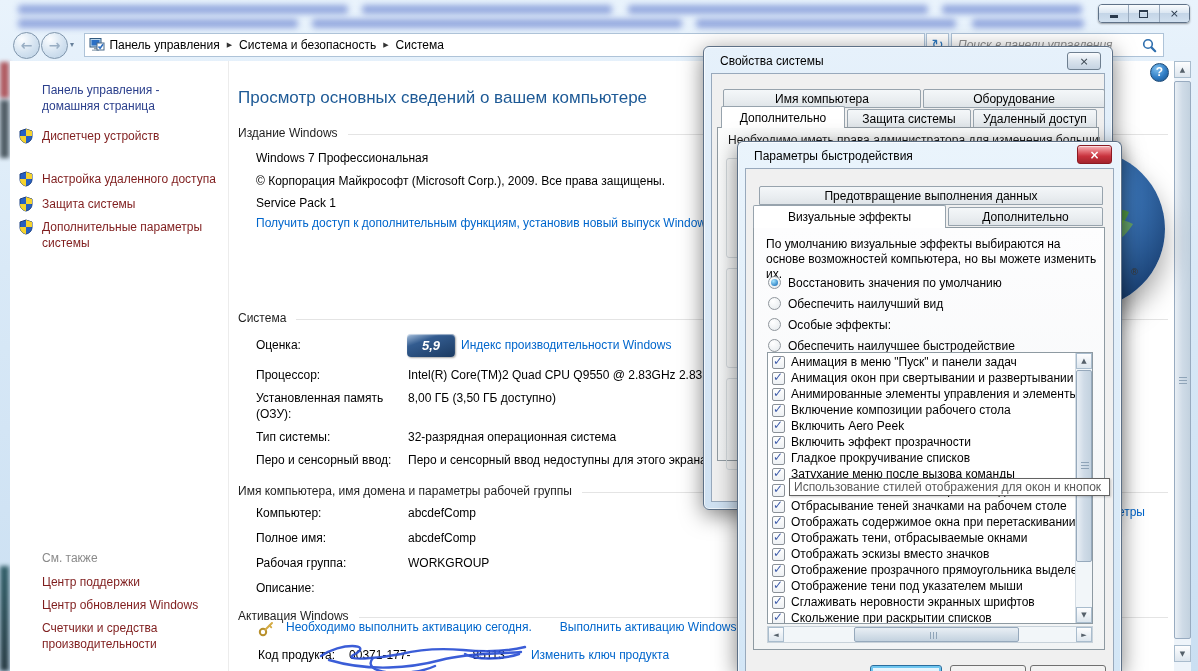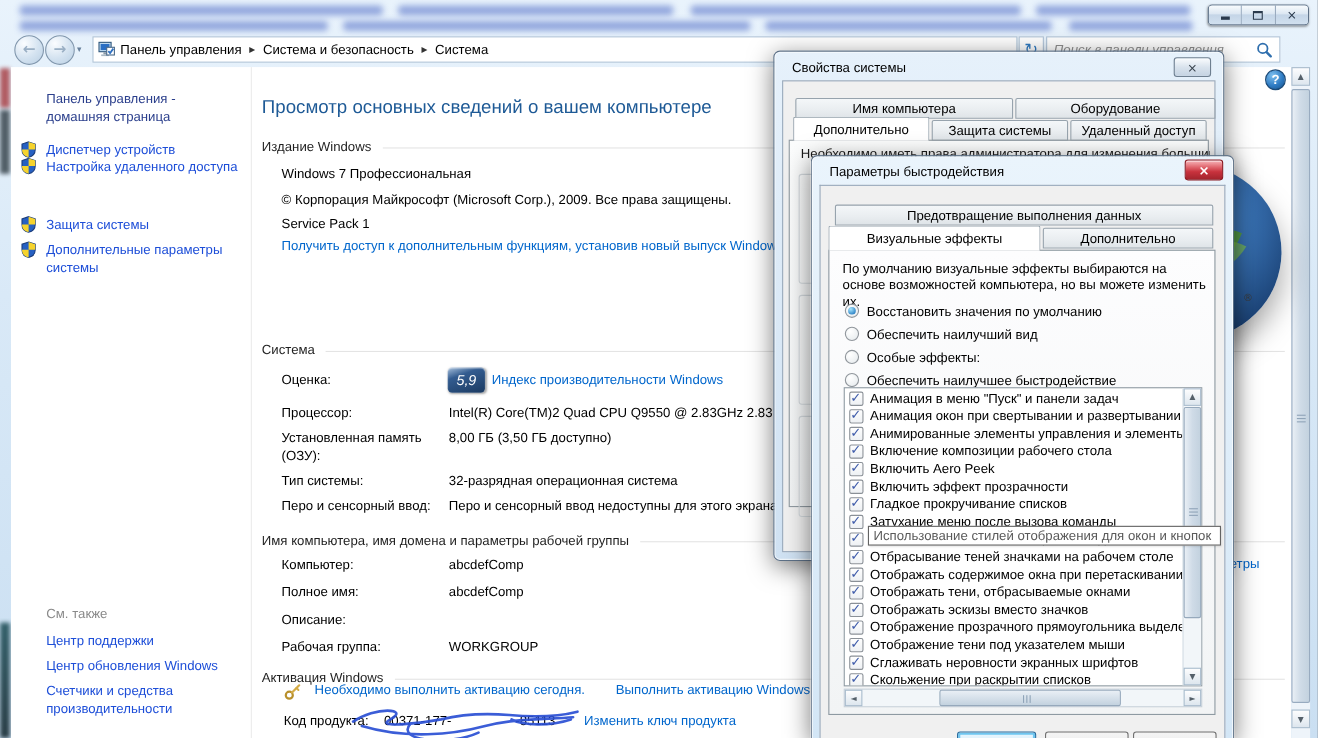--- a/index.html
+++ b/index.html
@@ -45,41 +45,41 @@
     color:#2e79c0;font-size:15px;line-height:22px;text-align:center;cursor:pointer}
   #searchbox{left:951px;top:33px;width:213px;height:24px;background:#fff;border:1px solid #aec3d8;
     display:flex;align-items:center;padding:0 6px}
   #search-input{flex:1;border:none;outline:none;font-size:12px;min-width:0;background:transparent;
     font-family:"Liberation Sans",sans-serif}
   #search-input::placeholder{font-style:italic;color:#8e8e8e;opacity:1}
 
   
   #content{position:absolute;left:10px;top:61px;width:1164px;height:610px;background:#fff}
   #sidebar{position:absolute;left:0;top:0;width:219px;height:100%;border-right:1px solid #ececec}
-  .side-item{position:absolute;left:32px;width:178px;line-height:16px;color:#1d4ed8;cursor:pointer}
+  .side-item{position:absolute;left:32px;width:178px;line-height:16px;color:#7f1d1d;cursor:pointer}
   .side-item .sh{position:absolute;left:-24px;top:0}
   #side-home{top:21px;color:#2b3f8c;cursor:default}
-  #side-t0{top:67px} #side-t1{top:82px} #side-t2{top:135px} #side-t3{top:158px}
+  #side-t0{top:67px} #side-t1{top:110px} #side-t2{top:135px} #side-t3{top:158px}
   #see-also{position:absolute;left:32px;top:490px;color:#8a8a8a}
   #side-s0{top:513px} #side-s1{top:536px} #side-s2{top:559px}
 
   #heading{position:absolute;left:228px;top:27px;font-size:17px;color:#1e5a96}
   .sec{position:absolute;left:228px;width:930px;height:16px;display:flex;align-items:center}
   .sec .ttl{white-space:nowrap;padding-right:10px;color:#1f1f1f}
   .sec .line{flex:1;height:1px;background:#e4e4e4;margin-top:2px}
   #sec-edition{top:64px} #sec-system{top:249px} #sec-computer{top:422px} #sec-activation{top:547px}
 
   #edition{position:absolute;left:246px;top:89px;line-height:16px;width:700px}
   #edition .p1{margin-bottom:7px} #edition .p2{margin-bottom:6px} #edition .p3{margin-bottom:4px}
   .link{color:#0066cc;cursor:pointer}
 
   #score-row{position:absolute;left:246px;top:271px;height:26px;display:flex;align-items:center;width:700px}
   #score-row .lbl{width:151px;flex:none}
-  #score-badge{width:34px;height:23px;border-radius:4px;display:flex;align-items:center;justify-content:center;
-    background:linear-gradient(160deg,#a9c2de 0%,#335c90 32%,#1b3a61 100%);color:#fff;font-weight:normal;
+  #score-badge{width:48px;height:23px;border-radius:4px;display:flex;align-items:center;justify-content:center;
+    background:linear-gradient(160deg,#a9c2de 0%,#335c90 32%,#1b3a61 100%);color:#fff;font-weight:bold;
     font-size:13px;font-style:italic;box-shadow:inset 0 1px 1px rgba(255,255,255,.55),1px 1px 2px rgba(0,0,0,.35)}
   #score-row .link{margin-left:6px}
 
   .drow{display:flex;line-height:16px}
   .drow .lbl{width:152px;flex:none}
   #sys-rows{position:absolute;left:246px;top:306px;width:700px}
   #sys-rows .drow{margin-bottom:7px}
   #comp-rows{position:absolute;left:246px;top:444px;width:700px}
   #comp-rows .drow{margin-bottom:9px}
   #change-params{position:absolute;left:960px;top:444px;width:175px;text-align:right}
@@ -360,26 +360,26 @@
 
     <div class="drow">
         <span class="lbl">Компьютер:</span>
         <span class="val">abcdefComp</span>
       </div>
         <div class="drow">
         <span class="lbl">Полное имя:</span>
         <span class="val">abcdefComp</span>
       </div>
         <div class="drow">
+        <span class="lbl">Рабочая группа:</span>
+        <span class="val">WORKGROUP</span>
+      </div>
+        <div class="drow">
         <span class="lbl">Описание:</span>
         <span class="val"></span>
-      </div>
-        <div class="drow">
-        <span class="lbl">Рабочая группа:</span>
-        <span class="val">WORKGROUP</span>
       </div>
       </div>
     <div class="link" id="change-params">Изменить параметры</div>
 
     <div class="sec" id="sec-activation">
       <span class="ttl">Активация Windows</span>
         <span class="line"></span>
     </div>
     <div id="act-row">
       <svg class="keyicon" width="17" height="17">

